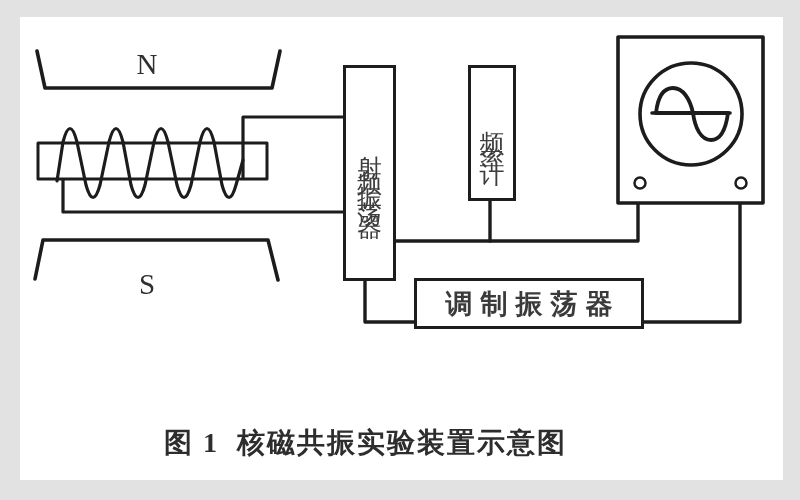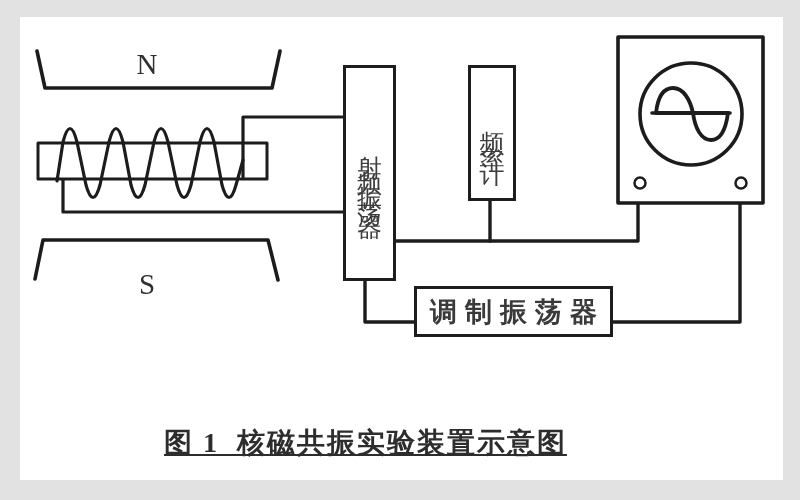--- a/index.html
+++ b/index.html
@@ -21,21 +21,21 @@
     writing-mode:vertical-rl;text-orientation:upright;
     font-size:25px;letter-spacing:15px;color:#3d3d3d;line-height:1;
     padding-bottom:0;
   }
   .htext{
     font-size:27px;letter-spacing:8px;color:#3a3a3a;font-weight:600;
     padding-left:8px;white-space:nowrap;
   }
   .caption{
     position:absolute;left:0;top:424px;width:731px;text-align:center;
-    font-size:28px;font-weight:bold;color:#2d2d2d;letter-spacing:2px;white-space:pre;text-decoration:underline;
+    font-size:28px;font-weight:bold;color:#2d2d2d;letter-spacing:2px;white-space:pre;
   }
 </style>
 </head>
 <body>
 
 <div class="stage">
   <div class="panel"></div>
 
   <svg class="overlay" width="800" height="500" viewBox="0 0 800 500">
     <g fill="none" stroke="#1c1c1c" stroke-linecap="round" stroke-linejoin="round">
@@ -86,18 +86,18 @@
   <div class="pole-label" style="left:132px;top:270px;">S</div>
 
   <div class="vbox" style="left:343px;top:65px;width:53px;height:216px;">
     <span class="vtext">射频振荡器</span>
   </div>
 
   <div class="vbox" style="left:468px;top:65px;width:48px;height:136px;">
     <span class="vtext">频率计</span>
   </div>
 
-  <div class="vbox" style="left:414px;top:286px;width:199px;height:51px;text-align:center;">
+  <div class="vbox" style="left:414px;top:278px;width:230px;height:51px;text-align:center;">
     <span class="htext">调制振荡器</span>
   </div>
 
   <div class="caption">图 1  核磁共振实验装置示意图</div>
 </div>
 
 </body></html>

